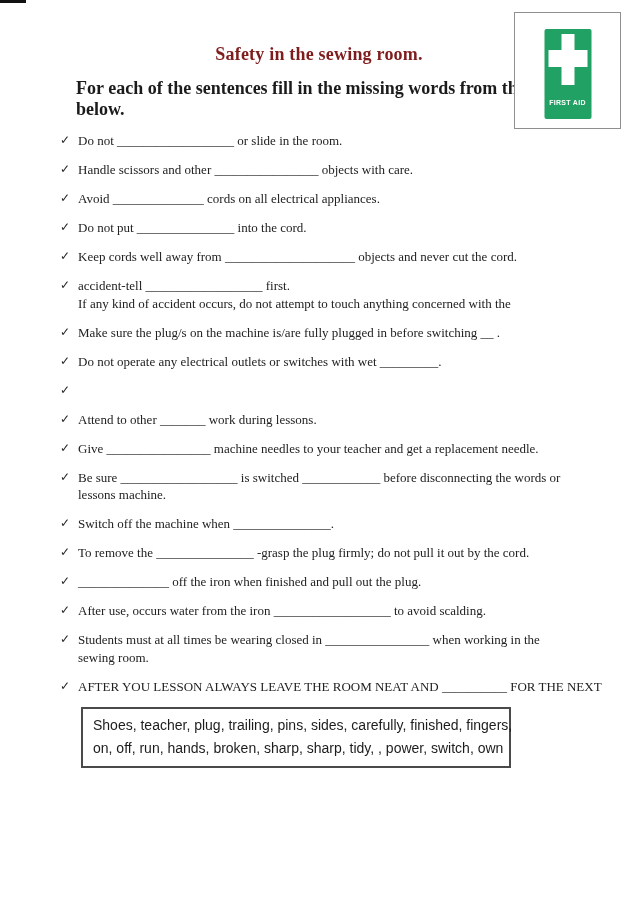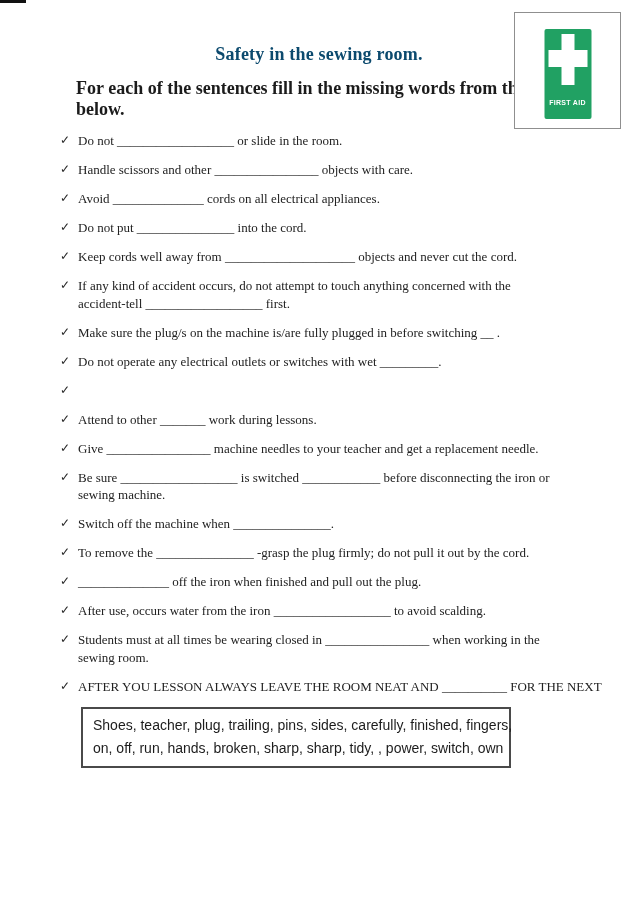--- a/index.html
+++ b/index.html
@@ -20,21 +20,21 @@
     width: 26px; height: 3px;
     background: #111;
   }
   .content {
     padding: 44px 60px 0 60px;
   }
   .title {
     text-align: center;
     font-size: 18px;
     font-weight: bold;
-    color: #0c4a6e;
+    color: #7f1d1d;
     letter-spacing: 0.2px;
     margin-bottom: 13px;
   }
   .instruction {
     font-size: 18px;
     font-weight: bold;
     color: #1b1b1b;
     margin-left: 16px;
     margin-bottom: 12px;
   }
@@ -168,22 +168,22 @@
       <div class="item">
         <span class="check">✓</span>
         <div class="txt">
             <div class="line">Keep cords well away from ____________________ objects and never cut the cord.</div>
           </div>
       </div>
 
       <div class="item">
         <span class="check">✓</span>
         <div class="txt">
+          <div class="line">accident-tell __________________ first.</div>
           <div class="line">If any kind of accident occurs, do not attempt to touch anything concerned with the</div>
-          <div class="line">accident-tell __________________ first.</div>
         </div>
       </div>
 
       <div class="item">
         <span class="check">✓</span>
         <div class="txt">
             <div class="line">Make sure the plug/s on the machine is/are fully plugged in before switching __ .</div>
           </div>
       </div>
 
@@ -210,22 +210,22 @@
       <div class="item">
         <span class="check">✓</span>
         <div class="txt">
             <div class="line">Give ________________ machine needles to your teacher and get a replacement needle.</div>
           </div>
       </div>
 
       <div class="item">
         <span class="check">✓</span>
         <div class="txt">
-          <div class="line">Be sure __________________ is switched ____________ before disconnecting the iron or</div>
-          <div class="line">sewing machine.</div>
+          <div class="line">Be sure __________________ is switched ____________ before disconnecting the words or</div>
+          <div class="line">lessons machine.</div>
         </div>
       </div>
 
       <div class="item">
         <span class="check">✓</span>
         <div class="txt">
             <div class="line">Switch off the machine when _______________.</div>
           </div>
       </div>
 

